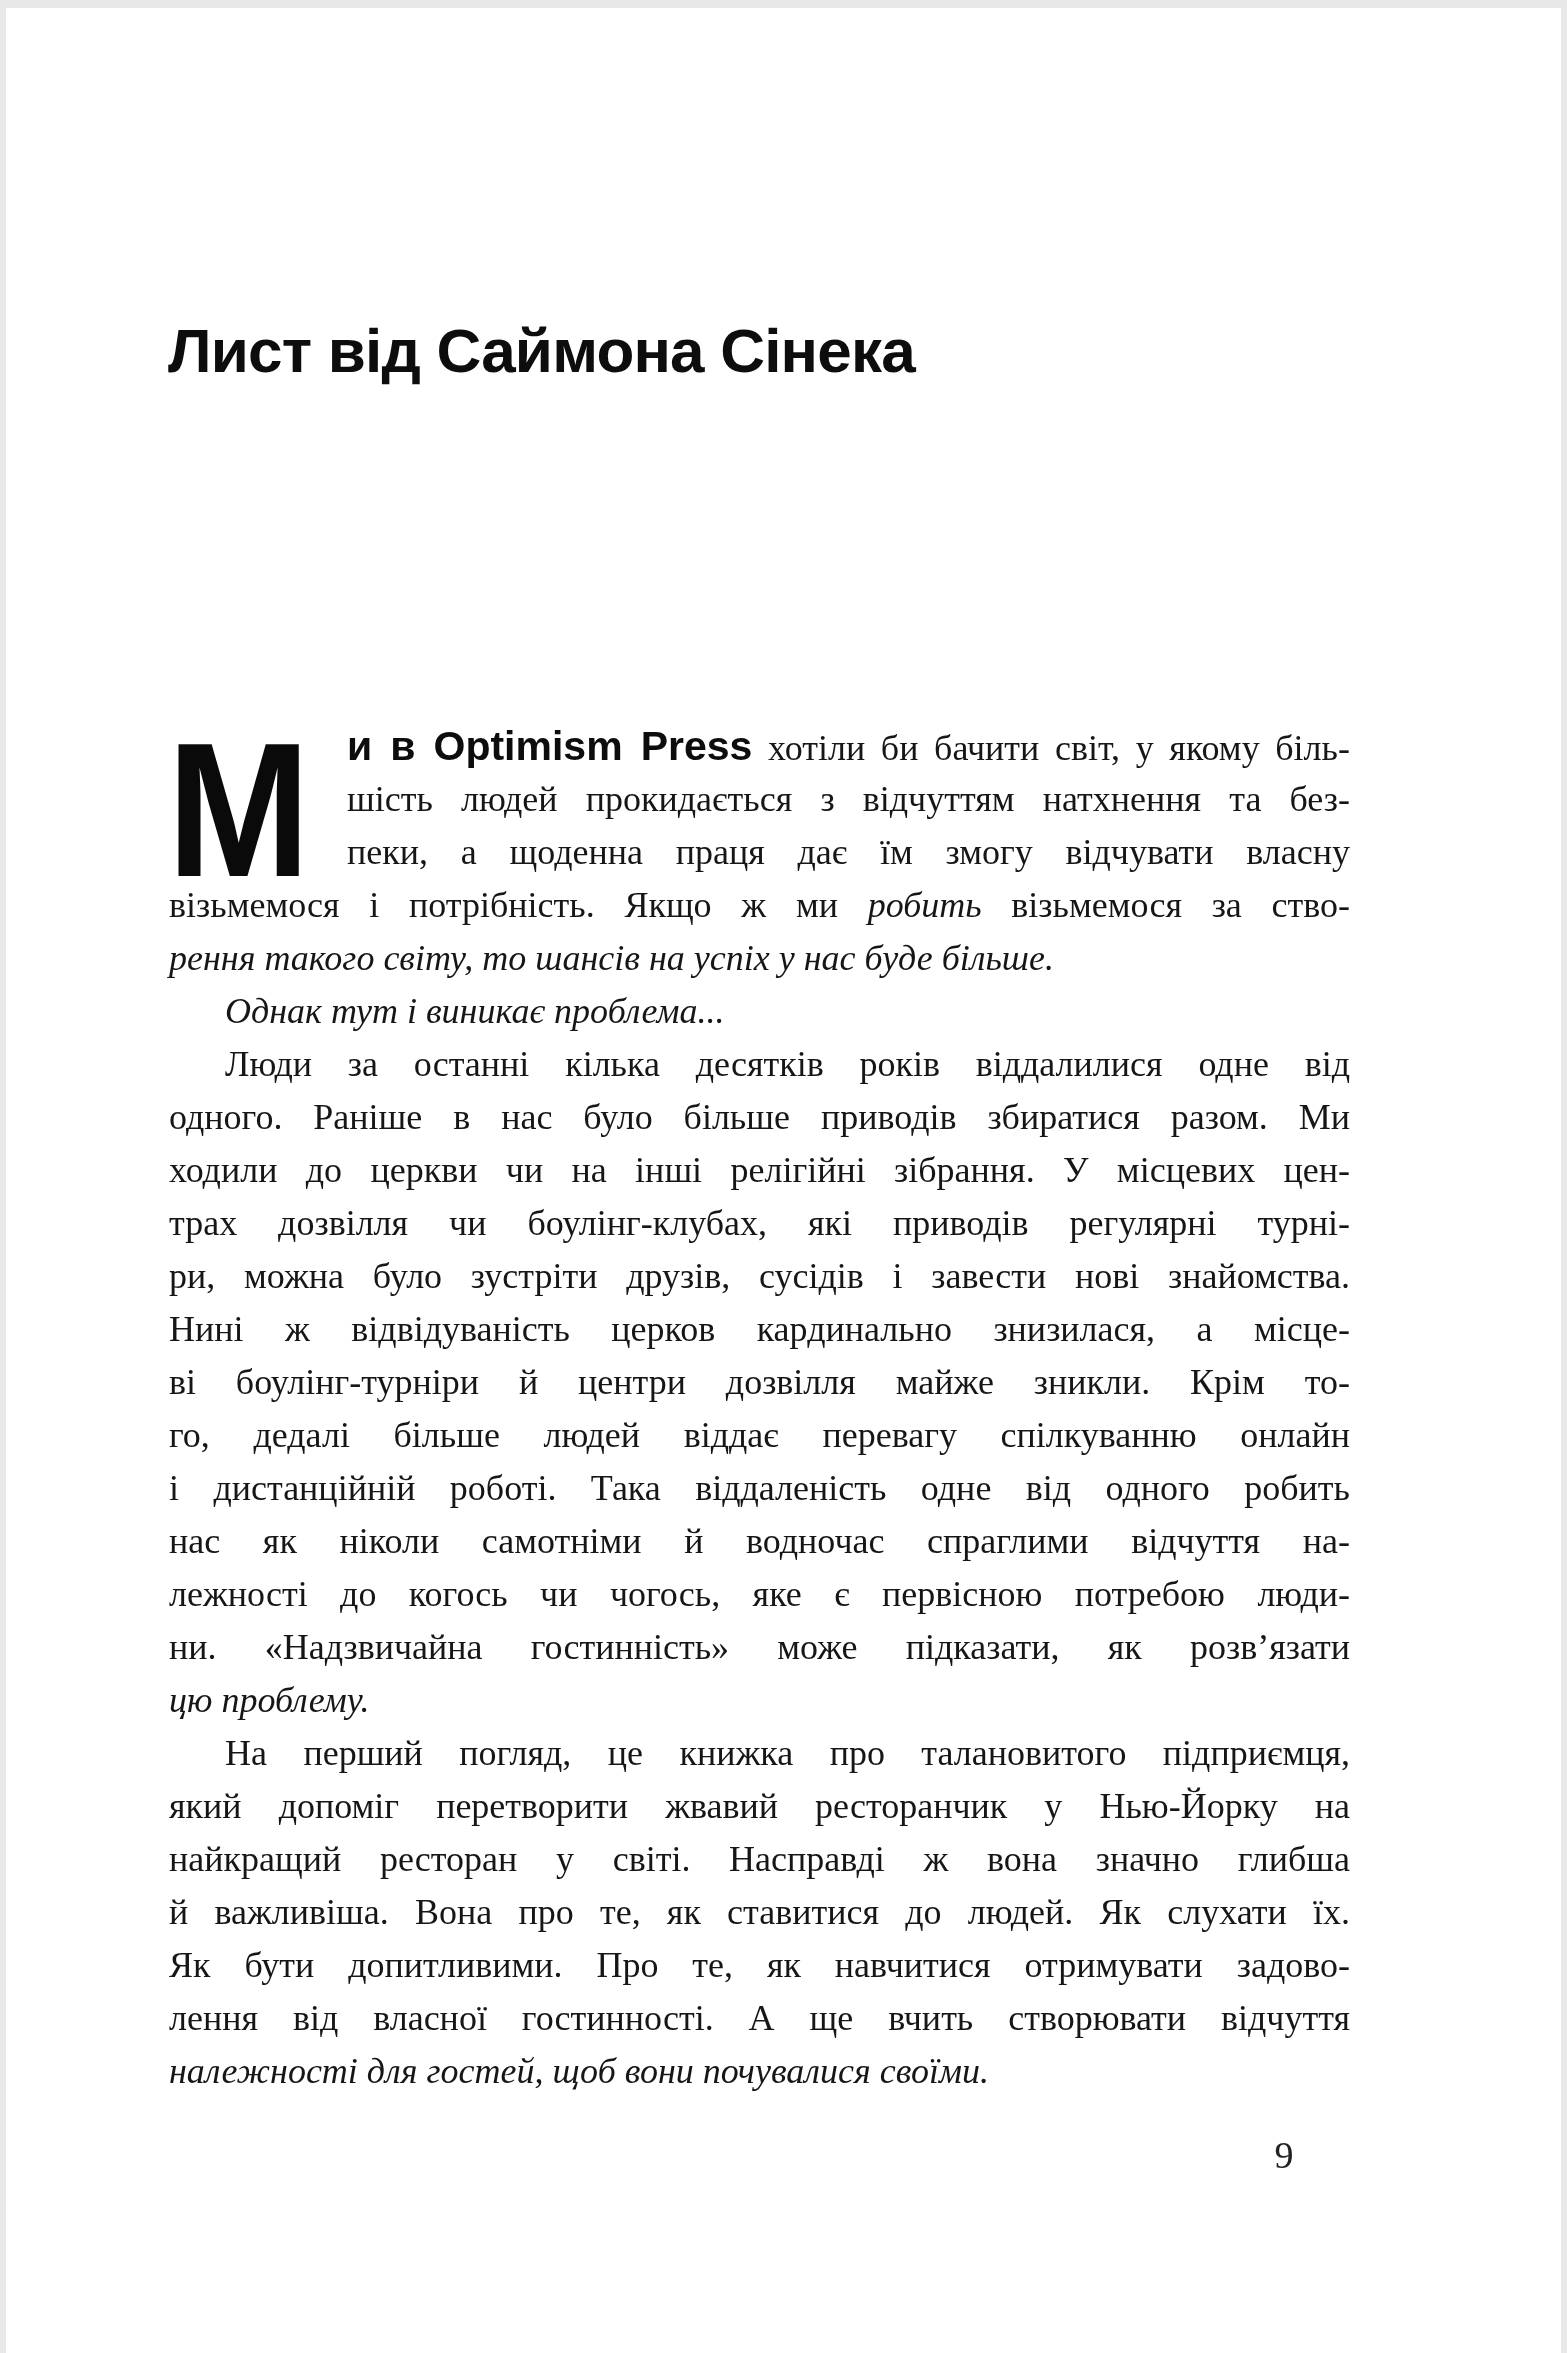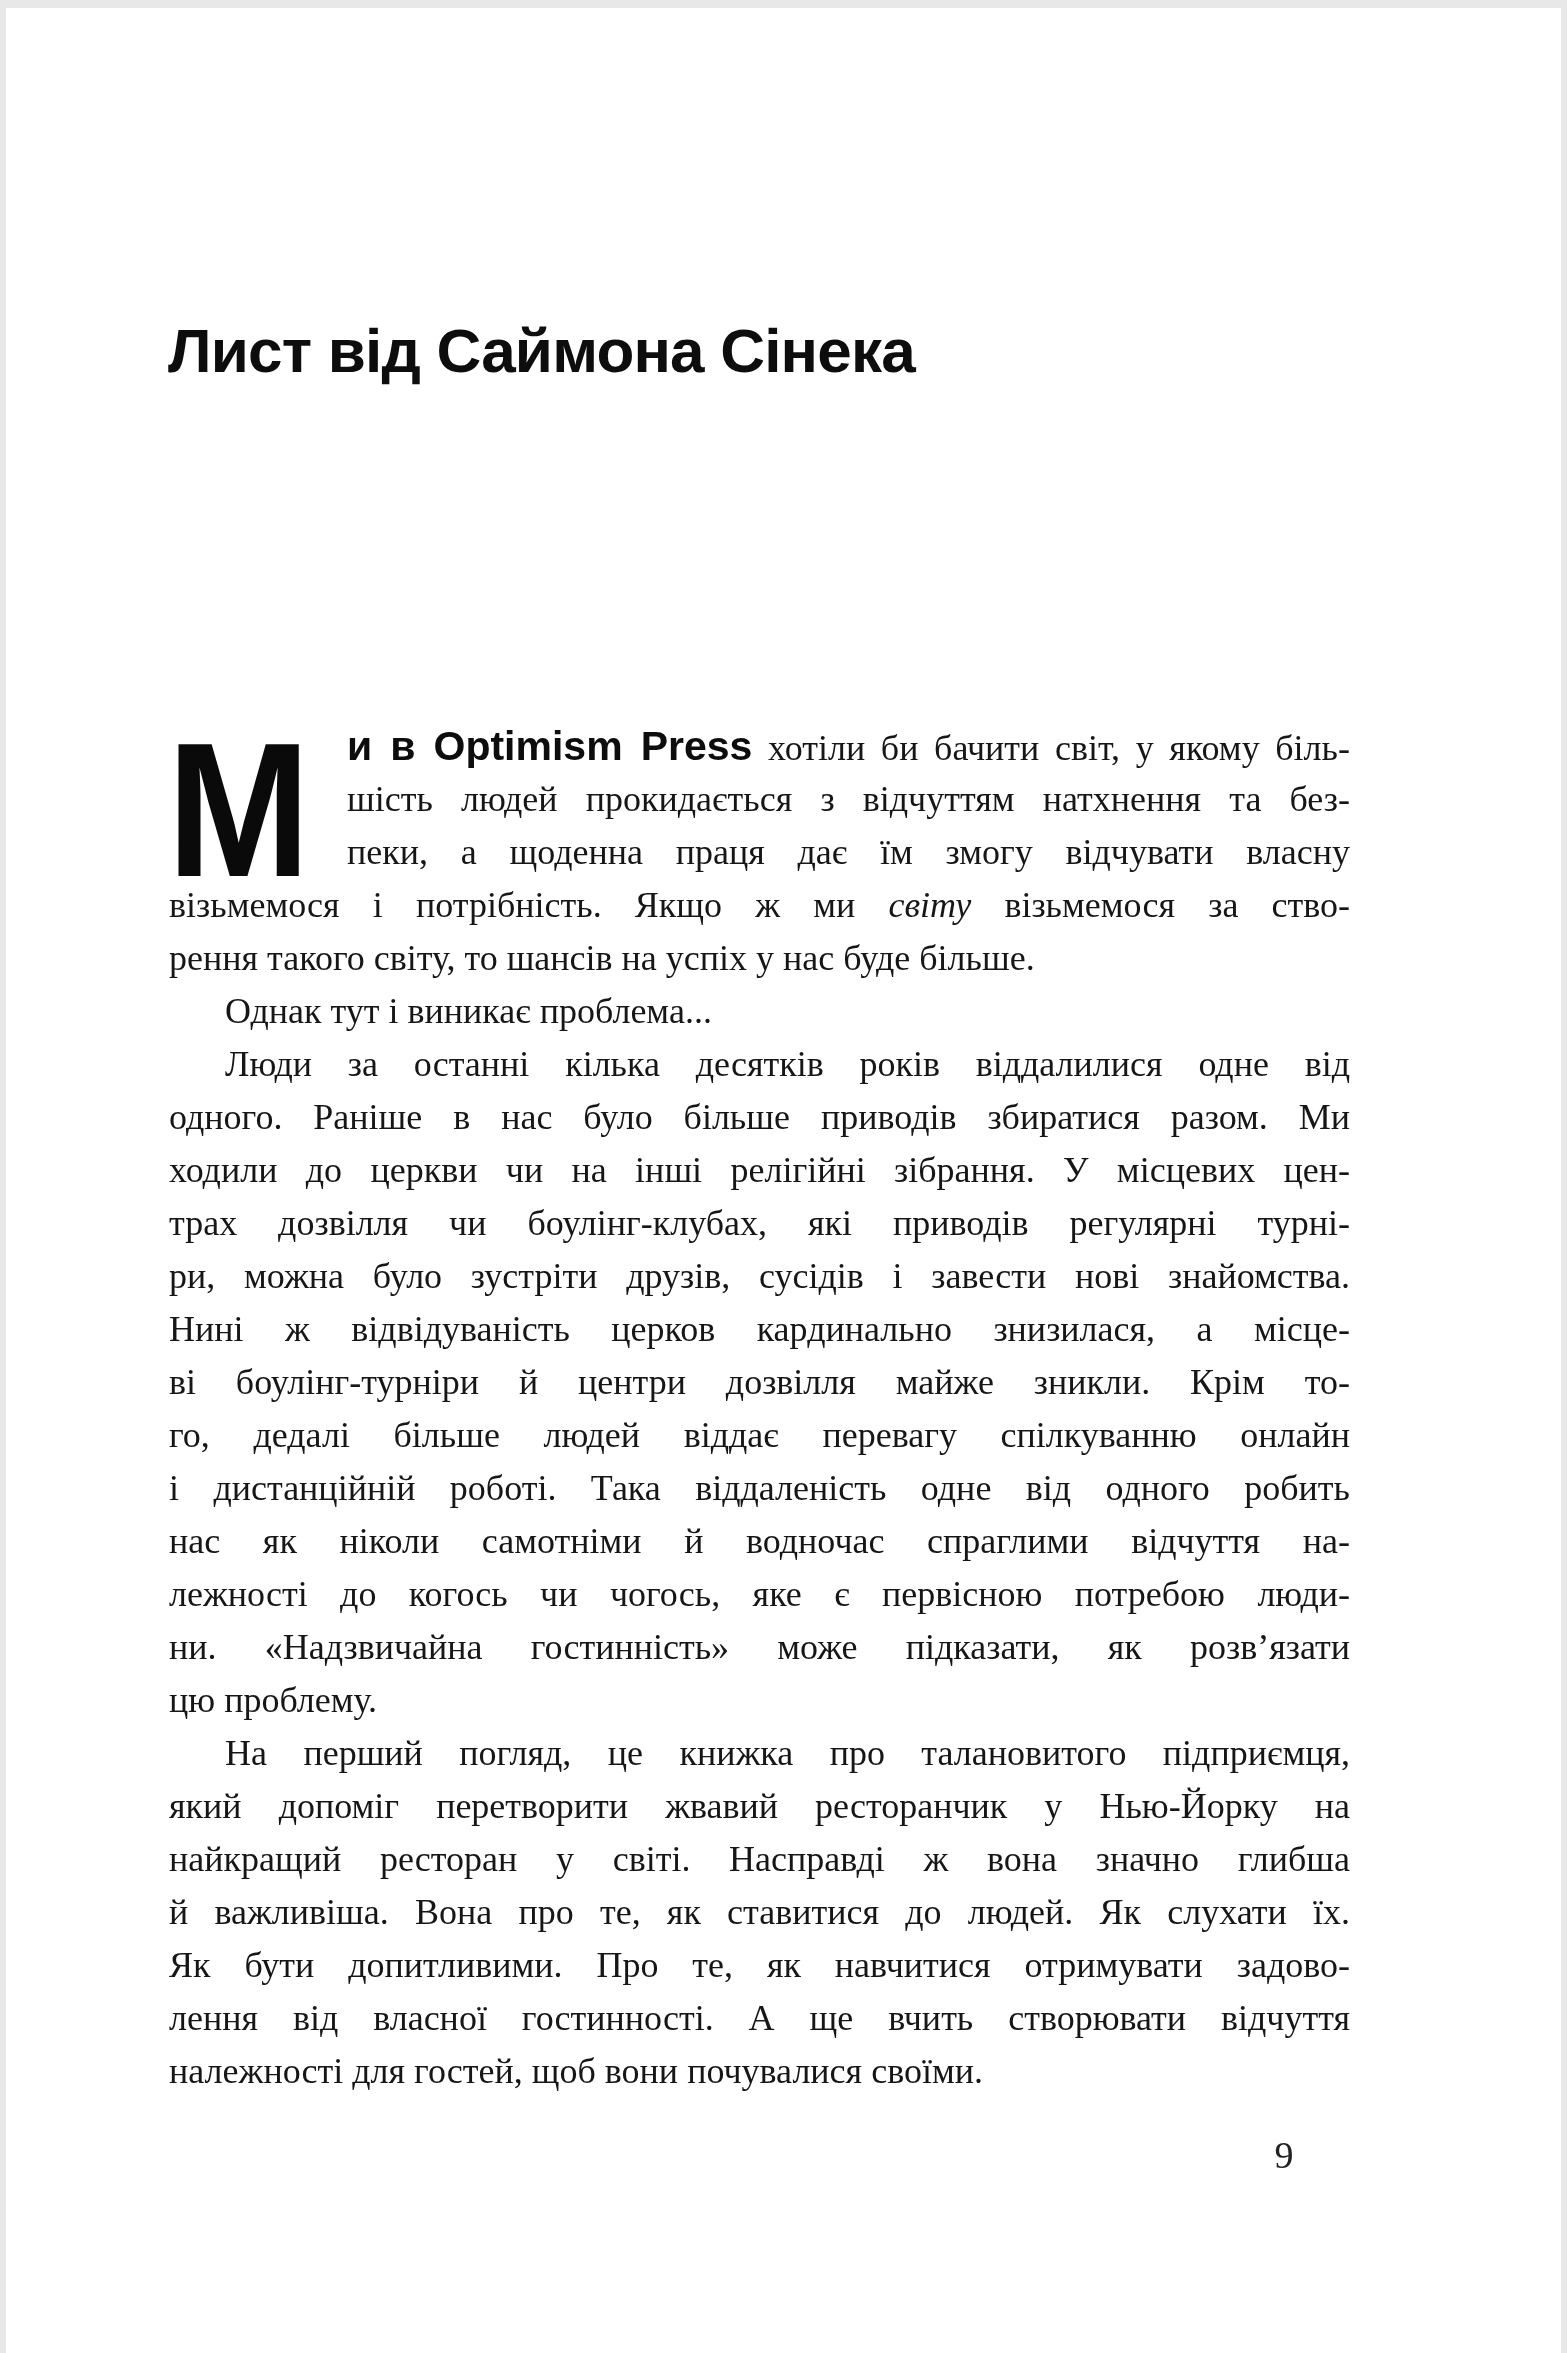--- a/index.html
+++ b/index.html
@@ -12,21 +12,21 @@
     position:absolute; left:162px; top:309px; margin:0;
     font-family:"Liberation Sans", sans-serif; font-weight:700;
     font-size:62px; line-height:1.1; letter-spacing:-0.8px; color:#0d0d0d;
     white-space:nowrap;
   }
   .body { position:absolute; left:163px; top:712px; width:1181px; }
   .line {
     font-size:36px; line-height:53px; height:53px;
     text-align:justify; text-align-last:justify;
   }
-  .line.last { text-align-last:auto; }
+  .line.last { text-align-last:auto;font-style:italic; }
   .pad { padding-left:178px; }
   .ind { text-indent:56px; }
   .lead {
     font-family:"Liberation Sans", sans-serif; font-weight:700;
     font-size:41px; color:#0d0d0d;
   }
   .em { font-style:italic; }
   .dropcap { position:absolute; left:-1.6px; top:-6.5px; pointer-events:none; }
   .dc {
     display:inline-block; font-family:"Liberation Sans", sans-serif;
@@ -50,21 +50,21 @@
     <div class="dropcap">
       <span class="dc">М</span>
     </div>
 
     <div class="line pad">
       <span class="lead">и в Optimism Press</span><span> хотіли би бачити світ, у якому біль-</span>
     </div>
     <div class="line pad">шість людей прокидається з відчуттям натхнення та без-</div>
     <div class="line pad">пеки, а щоденна праця дає їм змогу відчувати власну</div>
     <div class="line">
-      <span>візьмемося і потрібність. Якщо ж ми </span><span class="em">світу</span><span> візьмемося за ство-</span>
+      <span>візьмемося і потрібність. Якщо ж ми </span><span class="em">робить</span><span> візьмемося за ство-</span>
     </div>
     <div class="line last">рення такого світу, то шансів на успіх у нас буде більше.</div>
 
     <div class="line ind last">Однак тут і виникає проблема...</div>
 
     <div class="line ind">Люди за останні кілька десятків років віддалилися одне від</div>
     <div class="line">одного. Раніше в нас було більше приводів збиратися разом. Ми</div>
     <div class="line">ходили до церкви чи на інші релігійні зібрання. У місцевих цен-</div>
     <div class="line">трах дозвілля чи боулінг-клубах, які приводів регулярні турні-</div>
     <div class="line">ри, можна було зустріти друзів, сусідів і завести нові знайомства.</div>

